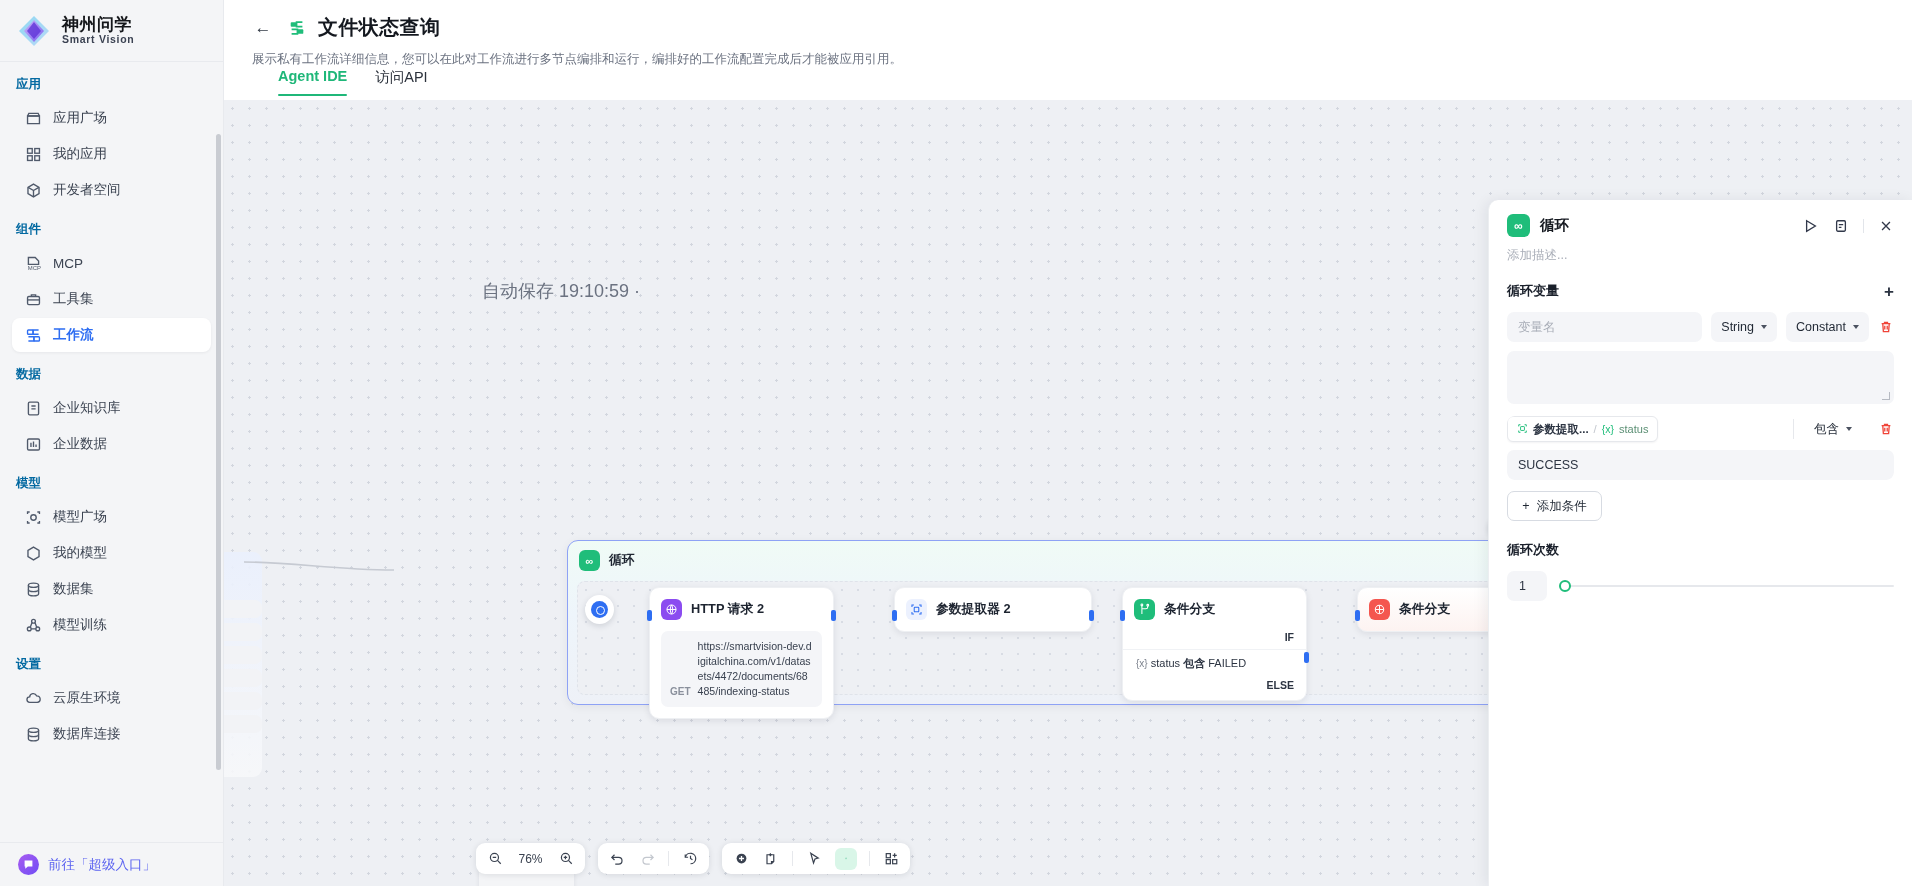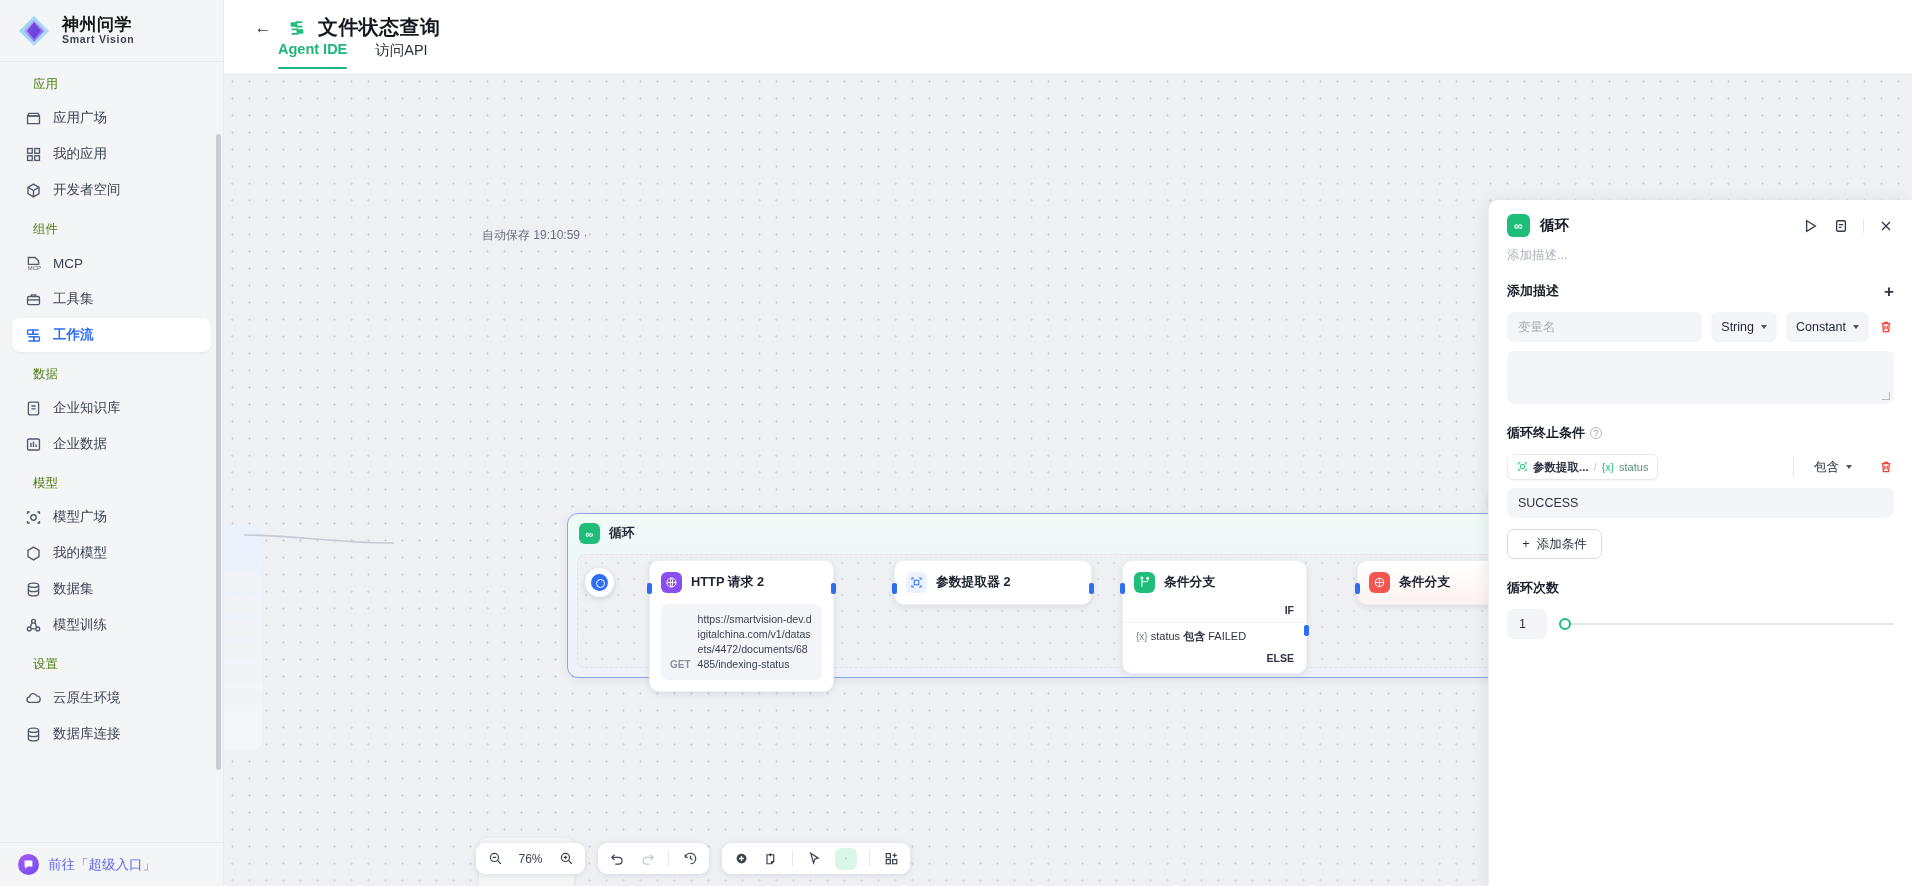--- a/index.html
+++ b/index.html
@@ -20,22 +20,22 @@
     height: 62px; display: flex; align-items: center; gap: 10px;
     padding: 0 16px; border-bottom: 1px solid #e8eaee; background: #f4f5f7;
   }
   .brand-logo { width: 36px; height: 36px; position: relative; flex: 0 0 36px; }
   .brand-text { display: flex; flex-direction: column; line-height: 1.05; }
   .brand-cn { font-size: 17px; font-weight: 700; color: #14161a; letter-spacing: .5px; }
   .brand-en { font-size: 10.5px; font-weight: 600; color: #3b4252; letter-spacing: .7px; }
 
   .nav { flex: 1 1 auto; overflow: hidden; padding-top: 14px; position: relative; }
   .nav-group-label {
-    font-size: 12.5px; color: #4d7c0f; padding: 0 0 0 33px;
-    margin: 14px 0 8px; font-weight: 400;
+    font-size: 12.5px; color: #0369a1; padding: 0 0 0 16px;
+    margin: 14px 0 8px; font-weight: 700;
   }
   .nav-group-label:first-child { margin-top: 0; }
   .nav-item {
     display: flex; align-items: center; gap: 11px;
     height: 34px; margin: 2px 12px; padding: 0 12px; border-radius: 8px;
     font-size: 13.5px; color: #3c4452; cursor: pointer;
   }
   .nav-item .ico { width: 18px; height: 18px; flex: 0 0 18px; display:flex; align-items:center; justify-content:center; }
   .nav-item.active { background: #ffffff; color: #2e6ef2; font-weight: 700; box-shadow: 0 1px 3px rgba(16,24,40,.06); }
   .nav-item.active .ico svg { stroke: #2e6ef2; }
@@ -86,21 +86,21 @@
   }
 
   
   .canvas-wrap {
     flex: 1 1 auto; margin: 4px 0 0 0; position: relative; overflow: hidden;
     background-color: #eef0f4;
     background-image: radial-gradient(#d2d6de 1px, transparent 1.1px);
     background-size: 17px 17px;
   }
   .autosave {
-    position: absolute; left: 258px; top: 154px; font-size: 12px; color: #6b7280; z-index: 4;
+    position: absolute; left: 258px; top: 179px; font-size: 18px; color: #6b7280; z-index: 4;
   }
 
   .top-tools {
     position: absolute; right: 24px; top: 158px; display: flex; align-items: center; gap: 10px; z-index: 6;
   }
   .btn-white {
     height: 30px; background: #fff; border: 1px solid #d7dbe2; border-radius: 7px;
     display: flex; align-items: center; gap: 8px; padding: 0 11px; font-size: 13px;
     color: #1f2733; cursor: pointer; box-shadow: 0 1px 2px rgba(16,24,40,.04);
   }
@@ -471,20 +471,21 @@
         <div class="back-btn">←</div>
         <span class="wf-badge">
           <svg viewBox="0 0 20 20" width="18" height="18" fill="none" stroke="#1fbd7a" stroke-width="1.9">
             <rect x="3" y="3.5" width="6.5" height="5" rx="1" fill="#1fbd7a" stroke="none"></rect>
             <rect x="10.5" y="11.5" width="6.5" height="5" rx="1" fill="#1fbd7a" stroke="none"></rect>
             <path d="M16 3.5h-6.5v5H16M4 16.5h6.5v-5H4"></path>
           </svg>
         </span>
         <h1 class="page-title">文件状态查询</h1>
       </div>
+      <p class="page-desc">展示私有工作流详细信息，您可以在此对工作流进行多节点编排和运行，编排好的工作流配置完成后才能被应用引用。</p>
       <div class="tabs">
         <div class="tab active">Agent IDE</div>
         <div class="tab">访问API</div>
       </div>
     </div>
 
     <div class="canvas-wrap">
 
       <div class="autosave">自动保存 19:10:59 ·</div>
 
@@ -742,21 +743,21 @@
               <path d="M3.5 3.5l9 9M12.5 3.5l-9 9"></path>
             </svg>
           </span>
       </span>
     </div>
     <div class="panel-desc">添加描述...</div>
 
     <div class="panel-body">
 
       <div class="sec-head">
-        <span>添加描述</span>
+        <span>循环变量</span>
         <span class="plus">+</span>
       </div>
       <div class="var-row">
         <span class="inp ph var-name">变量名</span>
         <span class="sel">
           <span>String</span>
           <i class="caret"></i>
         </span>
         <span class="sel">
           <span>Constant</span>
@@ -764,24 +765,20 @@
         </span>
         <span class="trash">
           <svg viewBox="0 0 16 16" width="14" height="14">
               <path d="M3 4.2h10M6.3 4.2V2.8h3.4v1.4M4.3 4.2l.7 9h6l.7-9"></path>
               <path d="M6.6 6.5v4.3M9.4 6.5v4.3"></path>
             </svg>
         </span>
       </div>
       <div class="textarea"></div>
 
-      <div class="sec-head sec-sp">
-        <span>循环终止条件</span>
-        <span class="q">?</span>
-      </div>
       <div class="cond-card">
         <div class="cond-top">
           <span class="pill">
             <span class="pi">
               <svg viewBox="0 0 16 16" width="11" height="11" fill="none" stroke="#1fbd7a" stroke-width="1.4">
                   <path d="M2.5 5V2.5H5M11 2.5h2.5V5M13.5 11v2.5H11M5 13.5H2.5V11"></path>
                   <rect x="5.2" y="5.2" width="5.6" height="5.6" rx=".8"></rect>
                 </svg>
             </span>
             <b>参数提取...</b>

